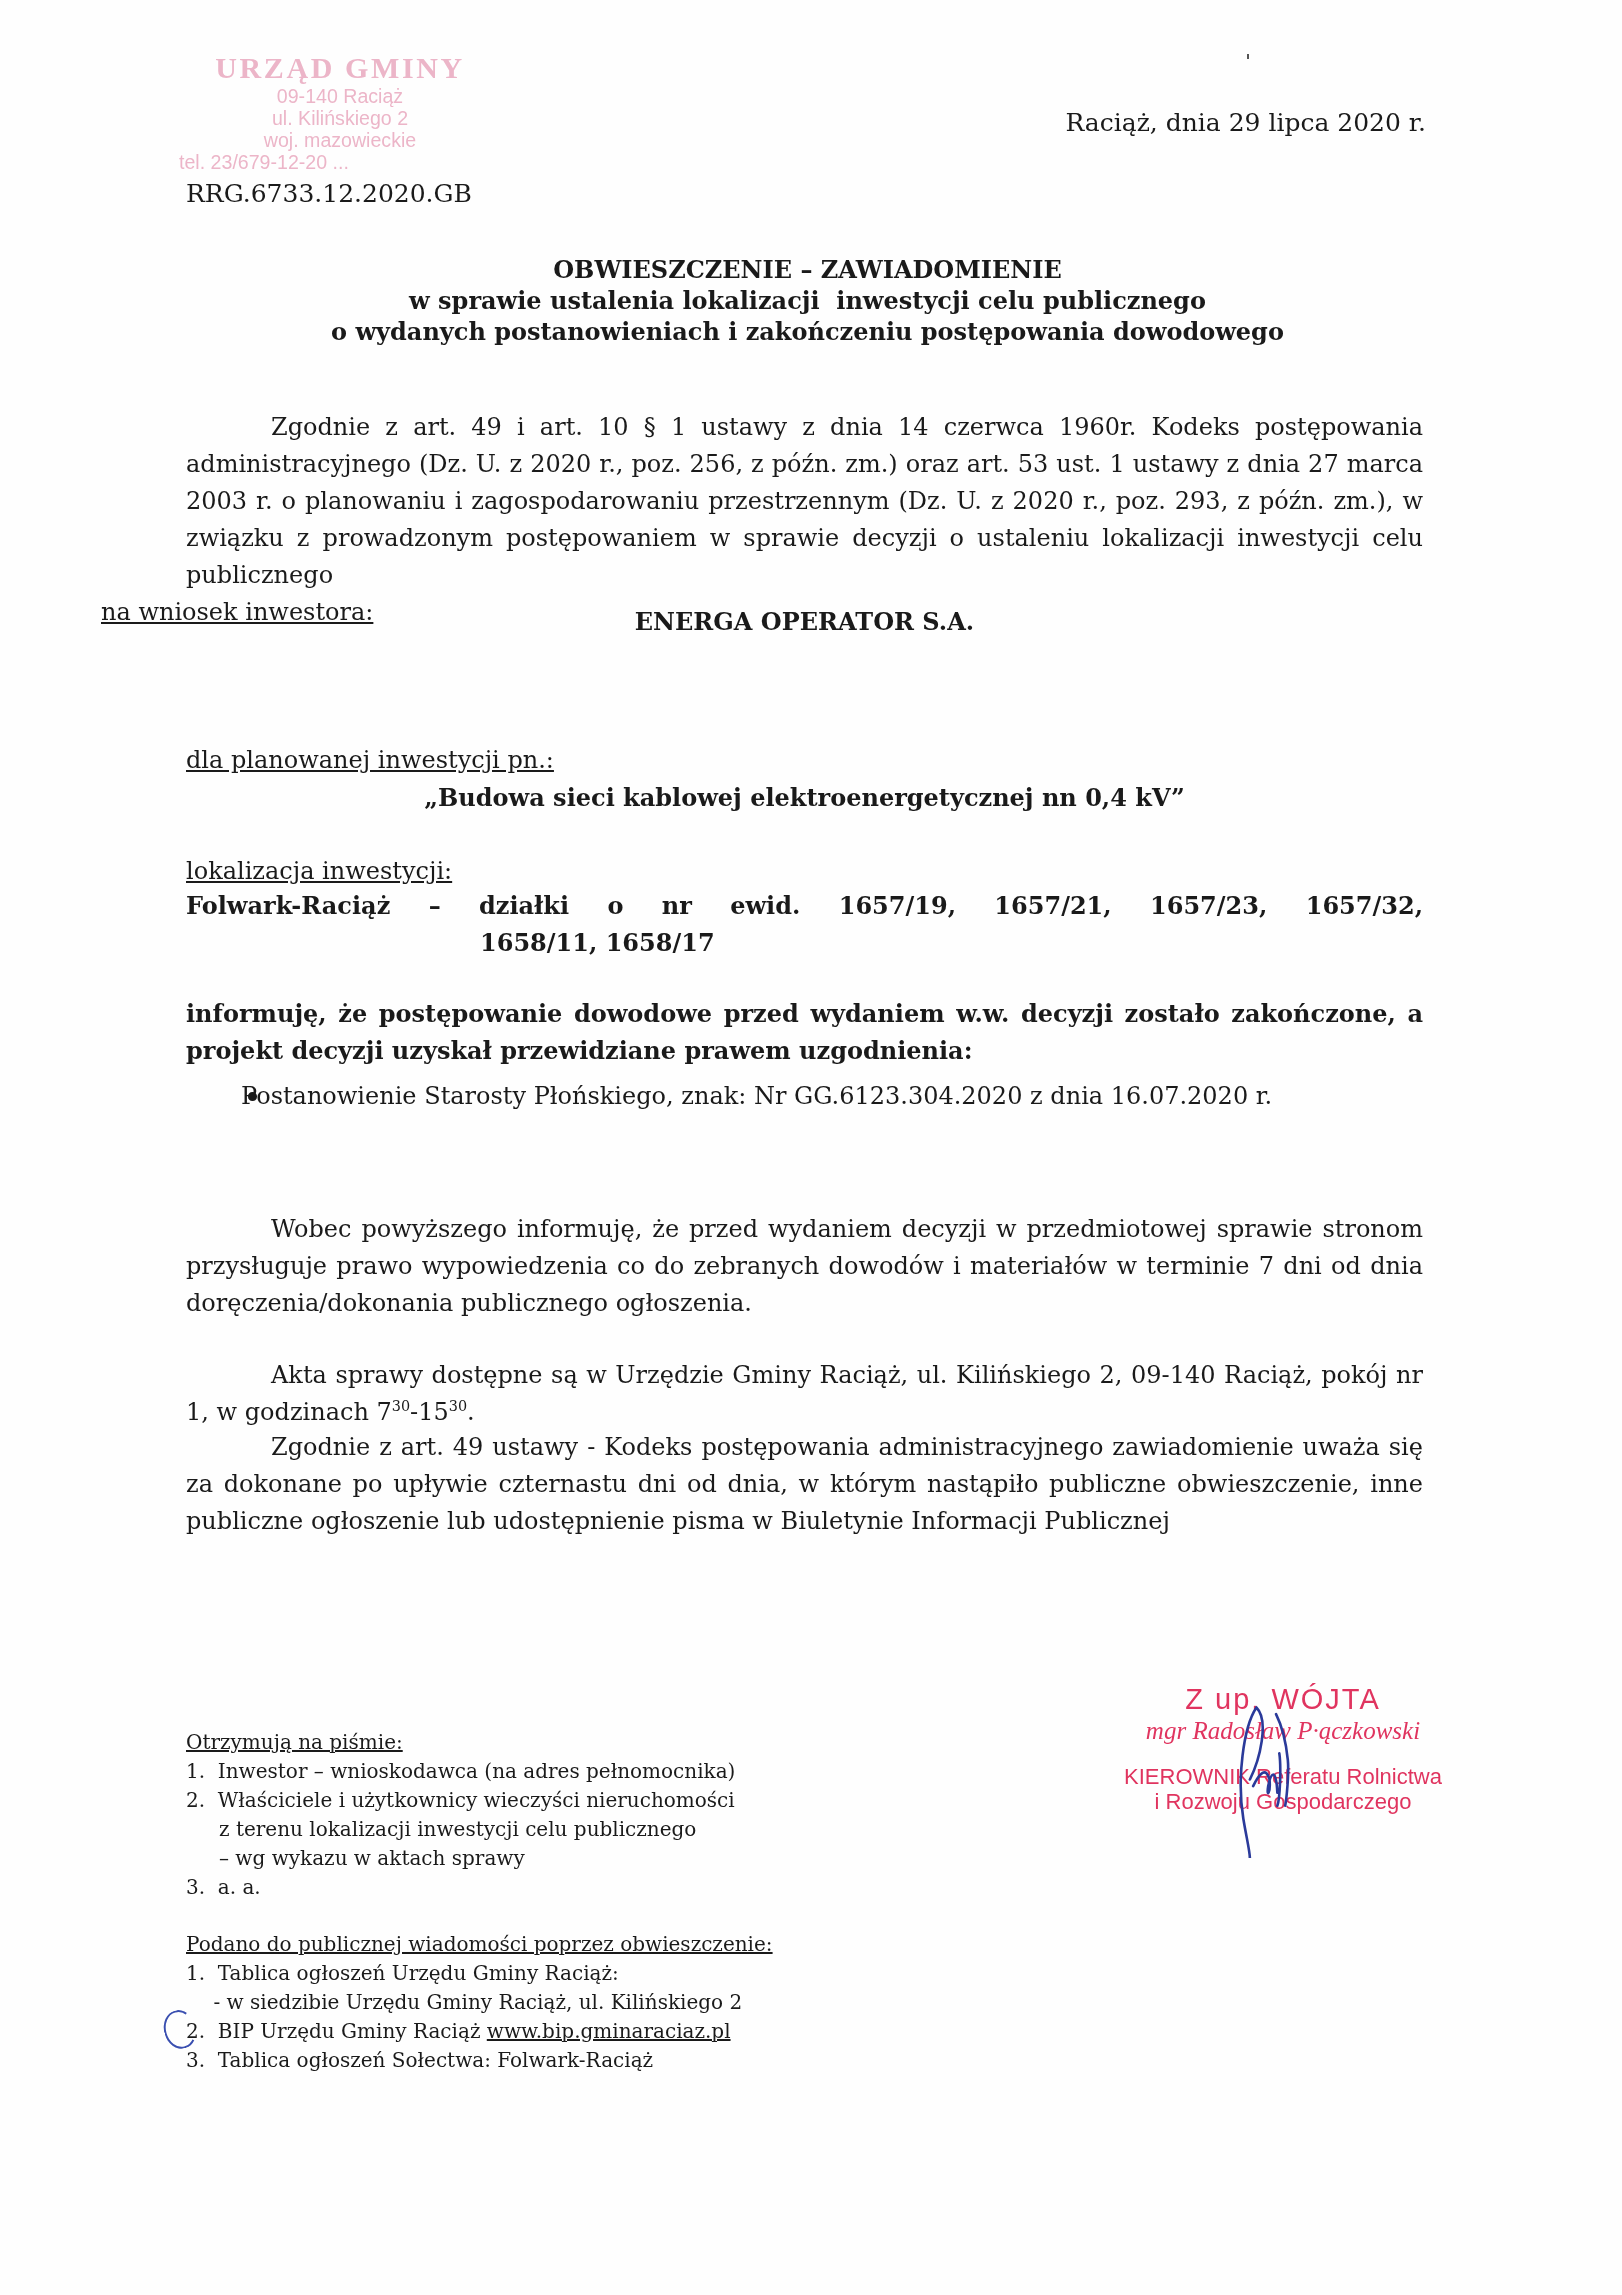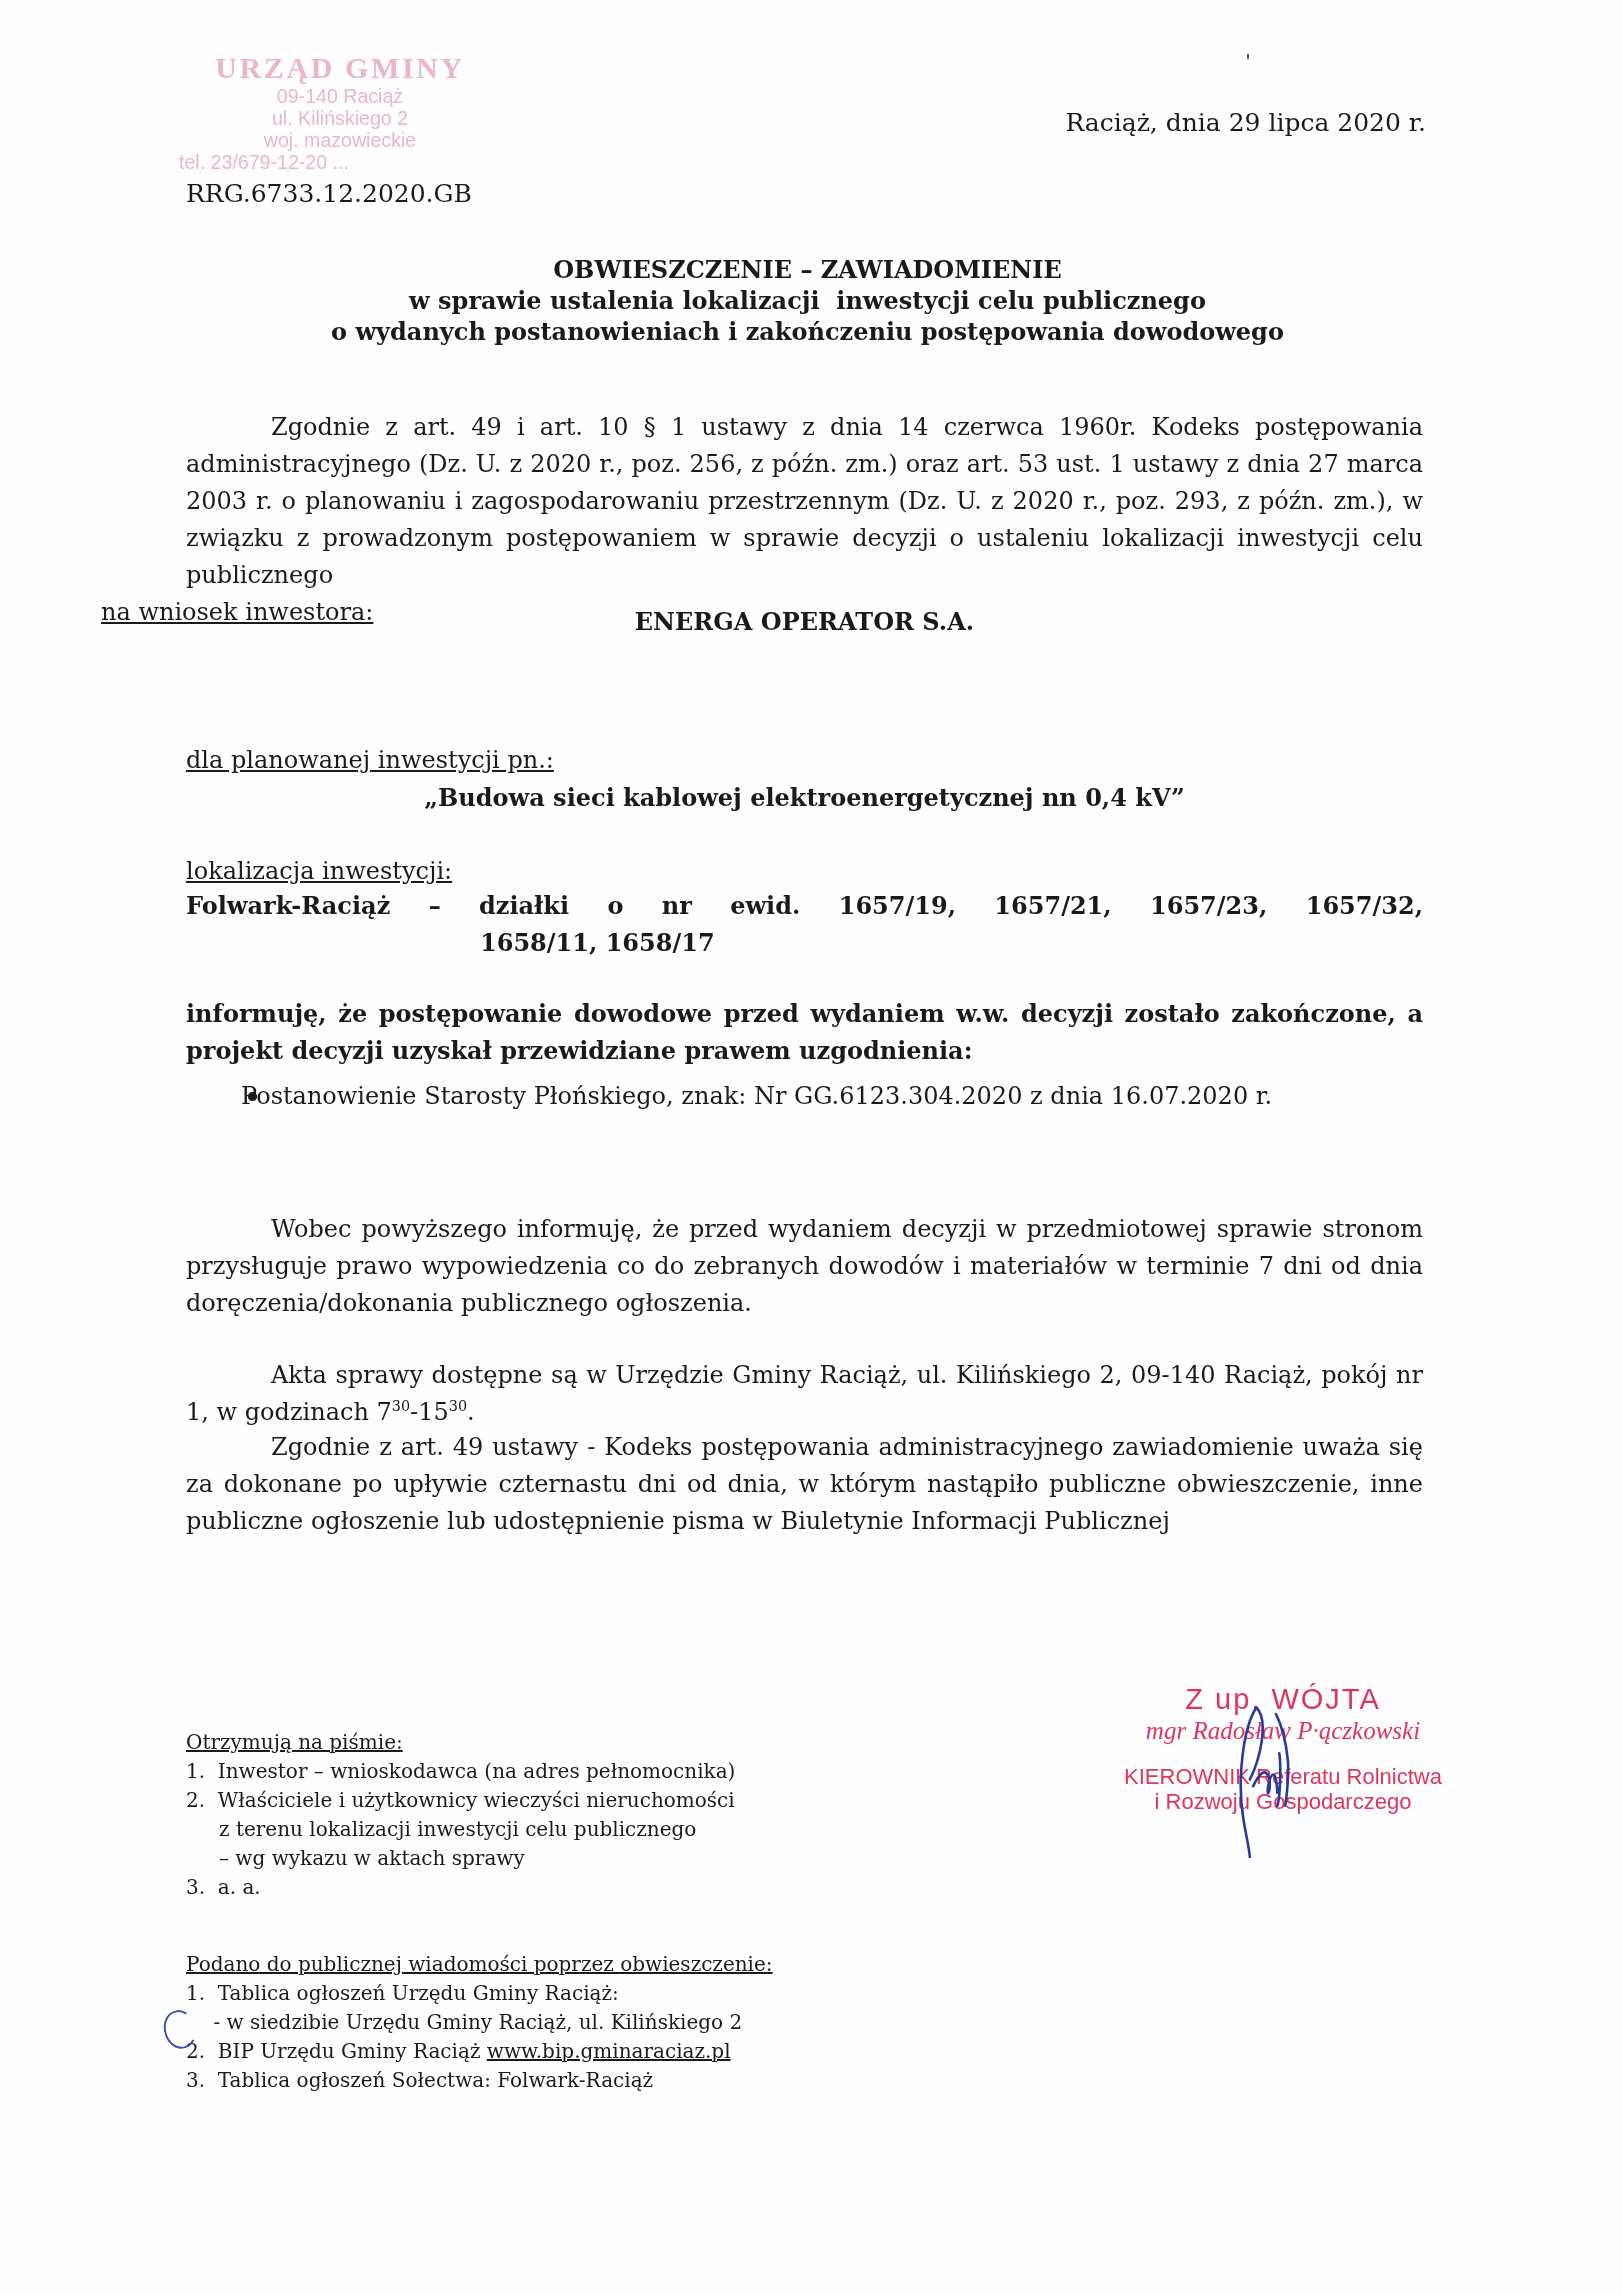--- a/index.html
+++ b/index.html
@@ -47,21 +47,21 @@
   .sig-stamp .s1 { font-family: "Liberation Sans", sans-serif; font-size: 29px; line-height: 34px; letter-spacing: 2px; }
   .sig-stamp .s2 { font-family: "Liberation Serif", serif; font-style: italic; font-size: 25px; line-height: 30px; }
   .sig-stamp .s3 { font-family: "Liberation Sans", sans-serif; font-size: 22px; line-height: 25px; margin-top: 18.3px; }
   .sig-stamp .s4 { font-family: "Liberation Sans", sans-serif; font-size: 22px; line-height: 25px; }
   .signature { position: absolute; left: 1230px; top: 1701px; width: 79px; height: 157px; }
 
   .recipients { position: absolute; left: 186px; top: 1728px; font-size: 20px; line-height: 29px; }
   .recipients .sub { margin-left: 33px; }
   .recipients .sub2 { margin-left: 33px; }
 
-  .public { position: absolute; left: 186px; top: 1930px; font-size: 20px; line-height: 29px; margin-top: 20px; }
+  .public { position: absolute; left: 186px; top: 1930px; font-size: 20px; line-height: 29px; }
   .public .sub { margin-left: 27.5px; }
   .circle-mark { position: absolute; left: 164px; top: 2010px; width: 27.5px; height: 35px; border: 2px solid #3a4fb0; border-radius: 50%; border-right-color: transparent; transform: rotate(-15deg); }
 
   .scan-dot { position: absolute; width: 2px; height: 5.2px; background: #555; }
 </style>
 </head>
 <body>
 
 <div class="page">
 

